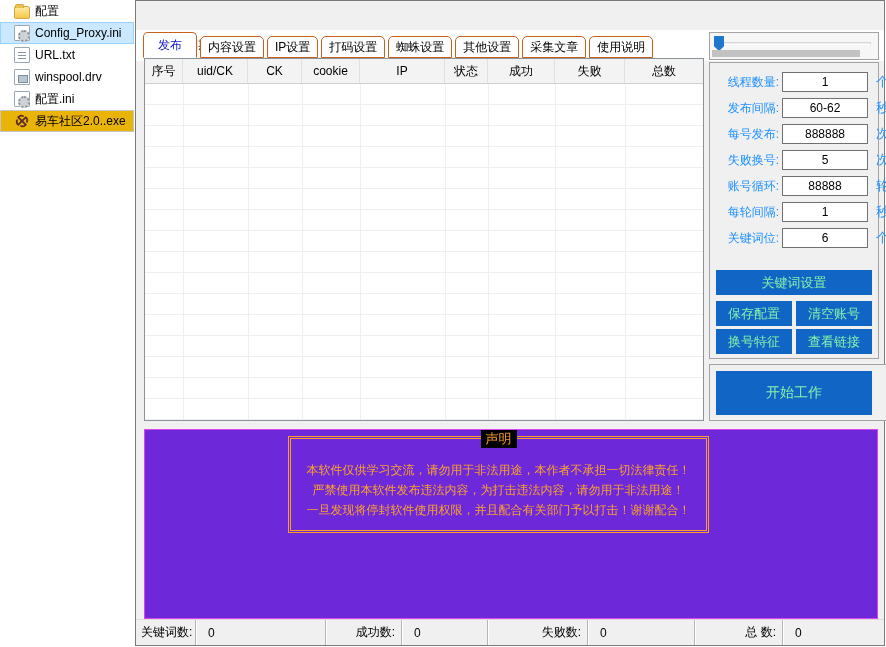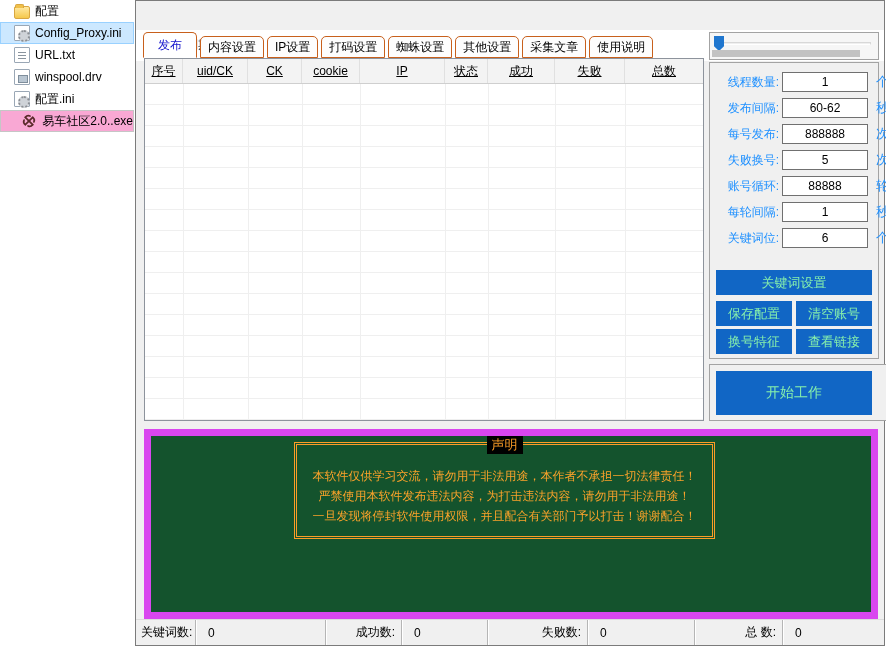--- a/index.html
+++ b/index.html
@@ -3,21 +3,21 @@
 <meta charset="utf-8">
 <style>
   * { margin:0; padding:0; box-sizing:border-box; }
   html,body { width:886px; height:647px; font-family:"Liberation Sans",sans-serif; background:#ffffff; overflow:hidden; position:relative; }
 
   
   .file-list { position:absolute; left:0; top:4; width:134px; }
   .file-row { display:flex; align-items:center; height:22px; padding-left:13px; font-size:12px; color:#000; border:1px solid transparent; }
   .file-row .ficon { width:16px; height:16px; margin-right:5px; flex:none; position:relative; }
   .file-row.sel-blue { background:#cce8ff; border-color:#99d1ff; }
-  .file-row.sel-gray { background:#f9a8d4; border-color:#c6c6c6;justify-content:flex-end; }
+  .file-row.sel-gray { background:#eab308; border-color:#c6c6c6; }
 
   .i-folder { background:linear-gradient(#ffe9a2,#f5c84c); border:1px solid #d9a741; border-radius:2px; margin-top:2px; height:13px !important; }
   .i-folder::before { content:""; position:absolute; top:-3px; left:0; width:7px; height:3px; background:#f0c04a; border:1px solid #d9a741; border-bottom:none; border-radius:2px 2px 0 0; }
   .i-page { background:#fff; border:1px solid #9aa7b5; border-radius:1px; }
   .i-gear::after { content:""; position:absolute; left:3px; top:4px; width:8px; height:8px; border-radius:50%; border:2px dotted #8b8f94; background:#cfd3d8; }
   .i-txt::after { content:""; position:absolute; left:3px; top:4px; width:8px; height:8px;
       background:linear-gradient(#8a949e 1px,transparent 1px) 0 0/8px 3px; }
   .i-drv::after { content:""; position:absolute; left:3px; top:5px; width:8px; height:6px; background:#b9c6d2; border:1px solid #7f8e9c; }
 
   
@@ -31,21 +31,21 @@
   .glyph-min { width:11px; height:0; border-top:1px solid #000; display:block; }
   .glyph-max { width:9px; height:9px; border:1px solid #cfcfcf; display:block; }
   .glyph-close { font-size:15px; color:#000; line-height:1; }
 
   
   .tabbar { position:absolute; left:7px; top:31px; height:26px; display:flex; align-items:flex-end; gap:3px; }
   .tab { border:1px solid #c8601c; border-radius:5px 5px 0 0; background:#fdfdfd; height:22px; padding:0 7px; font-size:12px; color:#000; display:flex; align-items:center; }
   .tab.active { height:26px; color:#1414cc; background:#ffffff; border-bottom-color:#ffffff; padding:0 14px; }
 
   
-  .grid { position:absolute; left:8px; top:57px; width:560px; height:363px; background:#fff; border:1px solid #8d939c;text-decoration:underline; }
+  .grid { position:absolute; left:8px; top:57px; width:560px; height:363px; background:#fff; border:1px solid #8d939c; }
   .thead { display:flex; height:25px; background:#f3f3f3; border-bottom:1px solid #cfcfcf; }
   .th { display:flex; align-items:center; justify-content:center; font-size:12px; color:#000; border-right:1px solid #e0e0e0; flex:none; }
   .th:nth-child(1){width:38px;} .th:nth-child(2){width:65px;} .th:nth-child(3){width:54px;}
   .th:nth-child(4){width:58px;} .th:nth-child(5){width:85px;} .th:nth-child(6){width:43px;}
   .th:nth-child(7){width:67px;} .th:nth-child(8){width:70px;} .th:nth-child(9){width:78px; border-right:none; flex:1;}
   .tbody { height:336px;
     background:
       linear-gradient(#efefef,#efefef) 38px 0/1px 100% no-repeat,
       linear-gradient(#efefef,#efefef) 103px 0/1px 100% no-repeat,
       linear-gradient(#efefef,#efefef) 157px 0/1px 100% no-repeat,
@@ -70,21 +70,21 @@
   .field .funit { margin-left:8px; font-size:13px; color:#1e90ff; }
 
   .btn { background:#1166c5; color:#86efac; border:none; font-size:13px; font-family:"Liberation Sans",sans-serif; display:flex; align-items:center; justify-content:center; cursor:default; }
   .btn-full { position:absolute; left:6px; width:156px; height:25px; }
   .btn-half { position:absolute; width:76px; height:25px; }
 
   .start-box { position:absolute; left:573px; top:363px; width:182px; height:57px; border:1px solid #a3a3a3; background:#f0f0f0; }
   .btn-start { position:absolute; left:6px; top:6px; width:156px; height:44px; font-size:14px; }
 
   
-  .console { position:absolute; left:8px; top:428px; width:734px; height:190px; background:#14532d; border:7px solid #d946ef; }
+  .console { position:absolute; left:8px; top:428px; width:734px; height:190px; background:#6d28d9; border:1px solid #d946ef; }
   .disclaimer { position:absolute; left:143px; top:6px; width:421px; height:97px; border:3px double #fb9d27; }
   .disclaimer-title { position:absolute; top:-9px; left:50%; transform:translateX(-50%); background:#000; padding:0 5px; color:#fb9d27; font-size:13px; white-space:nowrap; }
   .disclaimer-body { padding-top:21px; text-align:center; color:#fca32a; font-size:12px; line-height:20px; white-space:nowrap; }
 
   
   .statusbar { position:absolute; left:0; bottom:0; width:748px; height:26px; background:#f0f0f0; border-top:1px solid #dcdcdc; display:flex; align-items:stretch; font-size:12px; color:#000; }
   .sb-cell { display:flex; align-items:center; padding-left:5px; border-right:1px solid #b5b5b5; box-shadow:1px 0 0 #ffffff; flex:none; }
   .sb-cell.value { padding-left:12px; }
   .sb-cell:nth-child(1){width:60px;} .sb-cell:nth-child(2){width:130px;}
   .sb-cell:nth-child(3){width:76px; justify-content:flex-end; padding-right:6px;}

